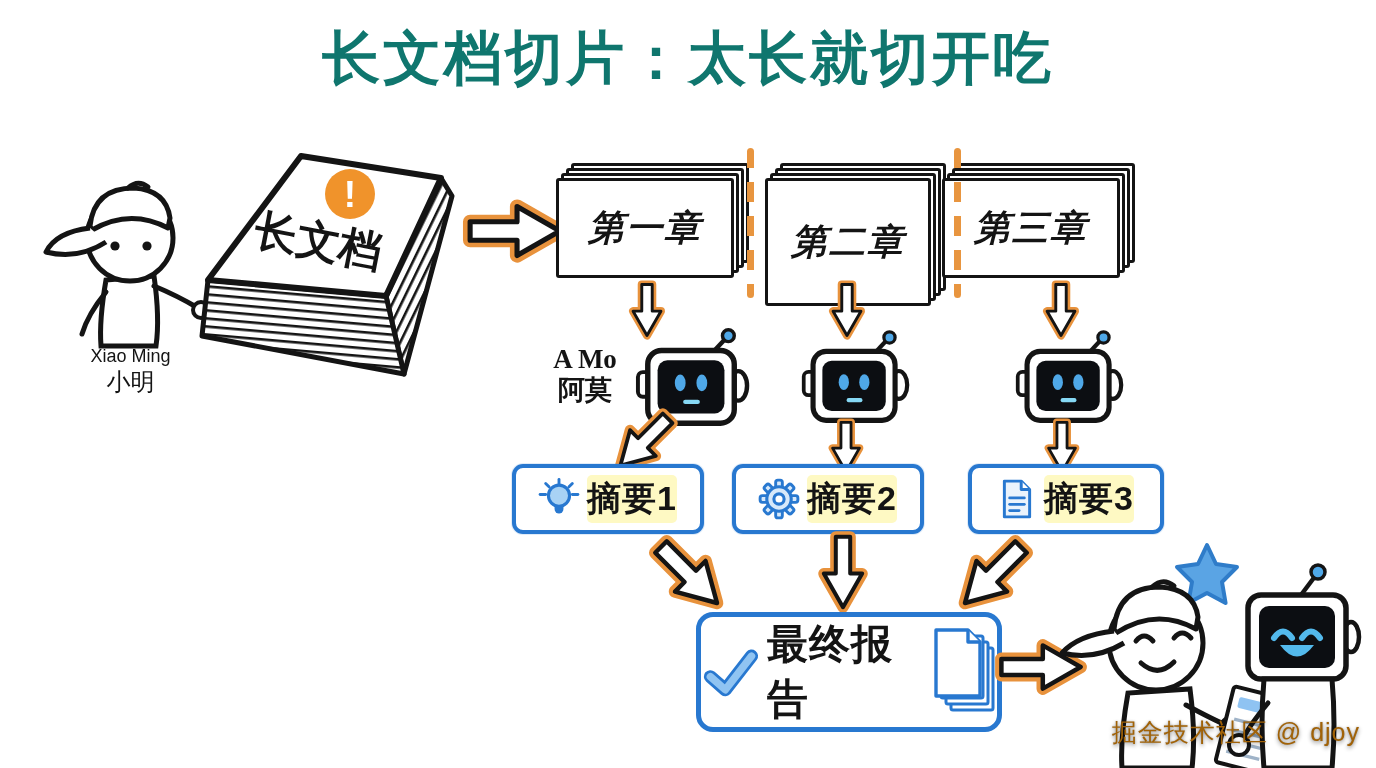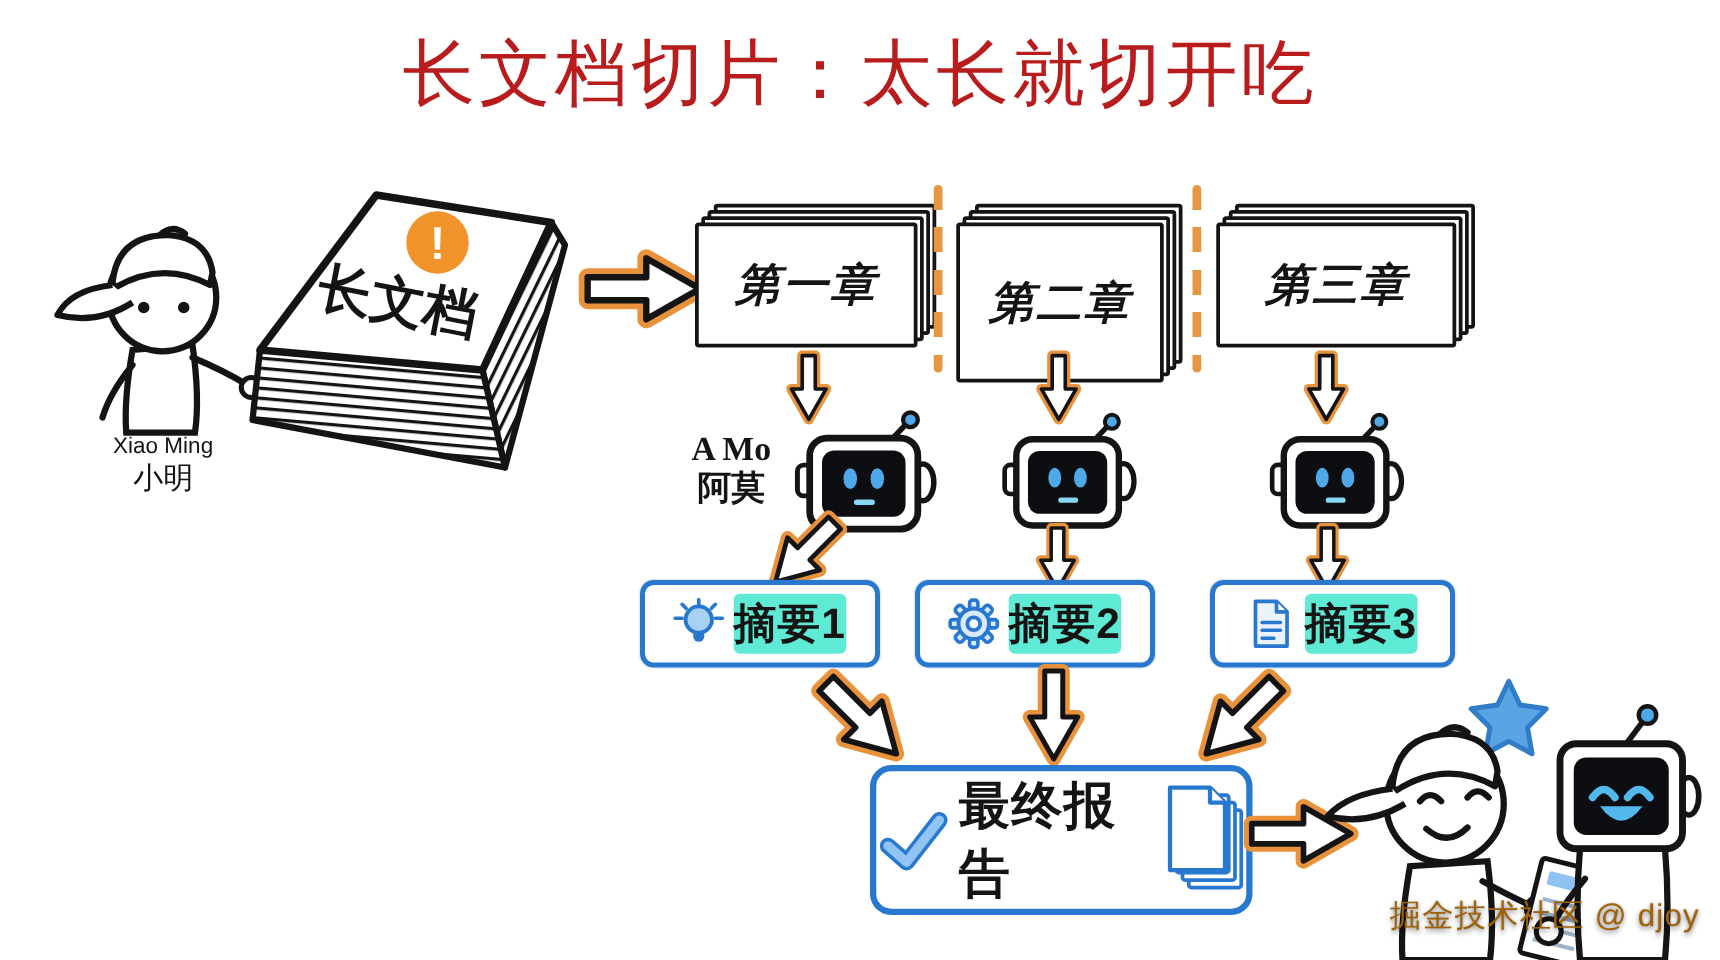--- a/index.html
+++ b/index.html
@@ -8,22 +8,22 @@
     background:#ffffff;
     font-family:"Liberation Sans", sans-serif;
     color:#141414;
   }
   .abs{position:absolute;}
   svg{overflow:visible;display:block;}
 
   
   .title{
     left:0;right:0;top:20px;text-align:center;
-    font-size:58px;font-weight:400;letter-spacing:3px;
-    color:#b91c1c;
+    font-size:58px;font-weight:700;letter-spacing:3px;
+    color:#0f766e;
   }
 
   
   .arrow{position:absolute;}
   .r45 {transform:rotate(45deg);}
   .r90 {transform:rotate(90deg);}
   .r135{transform:rotate(135deg);}
 
   
   .cards{position:absolute;font-style:italic;}
@@ -52,21 +52,21 @@
 
   
   .sumbox{
     position:absolute;height:62px;background:#fff;
     border:4px solid #2878D0;border-radius:11px;
     display:flex;align-items:center;justify-content:center;gap:8px;
     box-shadow:0 0 0 1px rgba(40,120,208,.15);
   }
   .sum-label{
     font-size:34px;font-weight:800;letter-spacing:1px;
-    background:#5eead4;border-radius:5px;padding:1px 0;
+    background:#fef9c3;border-radius:5px;padding:1px 0;
   }
 
   
   .finalbox{
     position:absolute;left:696px;top:612px;width:296px;height:110px;
     background:#fff;border:5px solid #2878D0;border-radius:17px;
     display:flex;align-items:center;justify-content:center;gap:8px;
   }
   .final-label{font-size:41px;font-weight:800;letter-spacing:1px;}
 
@@ -150,21 +150,21 @@
       </div>
   </div>
   <div class="cards" style="left:765px;top:178px;width:166px;height:128px">
     <div class="sheet s3"></div>
       <div class="sheet s2"></div>
       <div class="sheet s1"></div>
     <div class="sheet front">
         <span class="chapter-label">第二章</span>
       </div>
   </div>
-  <div class="cards" style="left:973px;top:178px;width:192px;height:100px">
+  <div class="cards" style="left:942px;top:178px;width:178px;height:100px">
     <div class="sheet s3"></div>
       <div class="sheet s2"></div>
       <div class="sheet s1"></div>
     <div class="sheet front">
         <span class="chapter-label">第三章</span>
       </div>
   </div>
 
   <div class="dash" style="left:747px;top:148px;height:150px"></div>
   <div class="dash" style="left:954px;top:148px;height:150px"></div>

